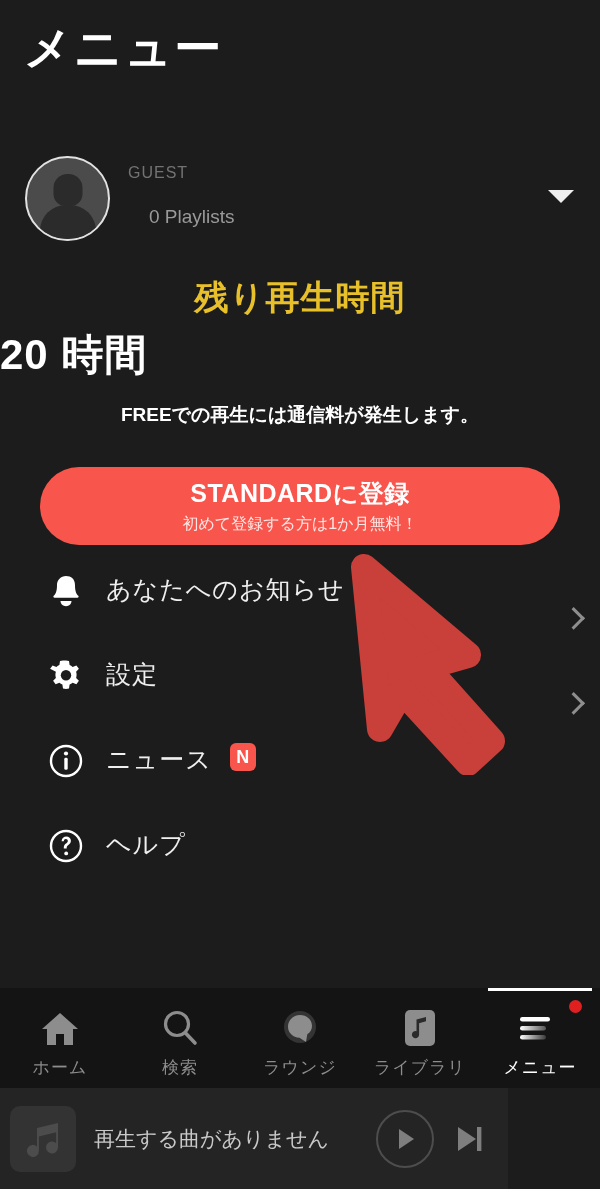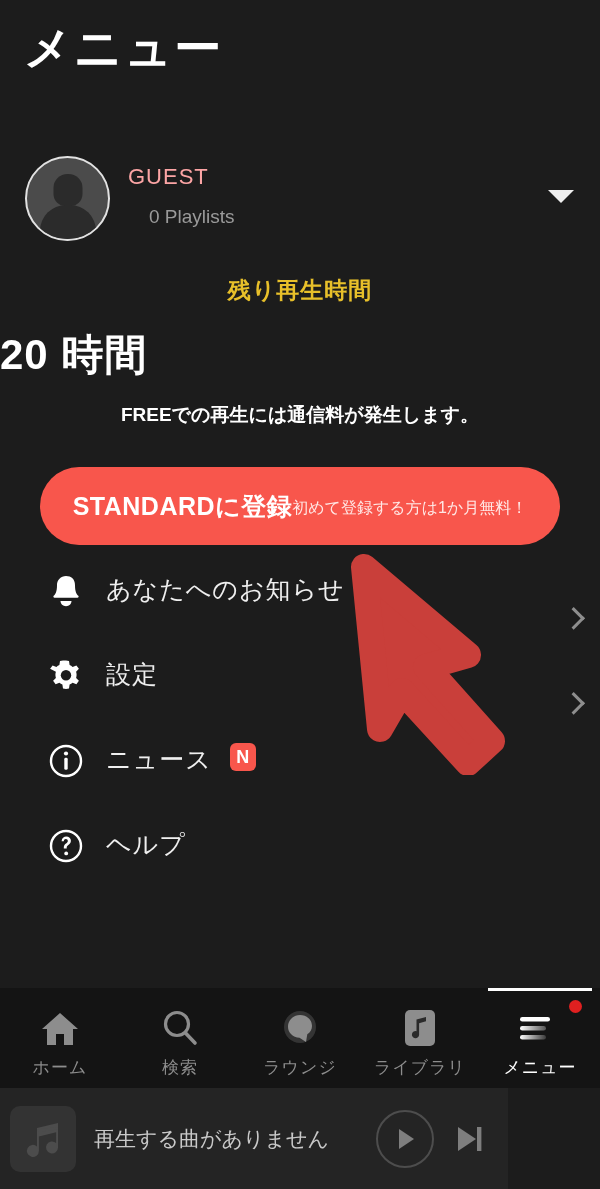--- a/index.html
+++ b/index.html
@@ -28,51 +28,51 @@
   .avatar .head {
     position:absolute; left:50%; top:16px; transform:translateX(-50%);
     width:29px; height:32px; border-radius:14px 14px 12px 12px; background:#2b2b2b;
   }
   .avatar .body {
     position:absolute; left:50%; top:47px; transform:translateX(-50%);
     width:56px; height:34px; border-radius:26px 26px 0 0; background:#2b2b2b;
   }
   .profile-name {
     position:absolute; left:128px; top:14px;
-    font-size:22px; color:#fca5a5; letter-spacing:1px;
+    font-size:16px; color:#737373; letter-spacing:1px;
   }
   .profile-sub {
     position:absolute; left:128px; top:56px;
     font-size:19px; color:#9a9a9a;margin-left:21px;
   }
   .profile-caret {
     position:absolute; left:548px; top:190px;
     width:0; height:0; border-left:13px solid transparent;
     border-right:13px solid transparent; border-top:13px solid #efefef;
   }
 
   
   .plan-label {
     position:absolute; left:0; top:275px; width:600px; text-align:center;
-    font-size:23px; font-weight:bold; color:#e8c02a; letter-spacing:1px;
+    font-size:34px; font-weight:bold; color:#e8c02a; letter-spacing:1px;
   }
   .plan-time {
     position:absolute; left:0; top:327px; width:600px; 
     font-size:42px; font-weight:bold; color:#ffffff; letter-spacing:1px;
   }
   .plan-note {
     position:absolute; left:0; top:402px; width:600px; text-align:center;
     font-size:19px; font-weight:bold; color:#ffffff;
   }
 
   
   .cta {
     position:absolute; left:40px; top:467px; width:520px; height:78px;
     background:#f8564c; border:none; border-radius:40px; cursor:pointer;
-    display:flex; flex-direction:row; align-items:center; justify-content:center;
+    display:flex; flex-direction:column; align-items:center; justify-content:center;
     font-family:inherit;
   }
   .cta-main { font-size:25px; font-weight:bold; color:#fff; letter-spacing:.5px; }
   .cta-sub  { font-size:16px; color:#ffe7e5; margin-top:4px; }
 
   
   .menu-list { position:absolute; left:0; top:573px; width:600px; }
   .menu-row {
     position:relative; height:85px; display:flex; align-items:flex-start;
     padding-left:40px; cursor:pointer;

